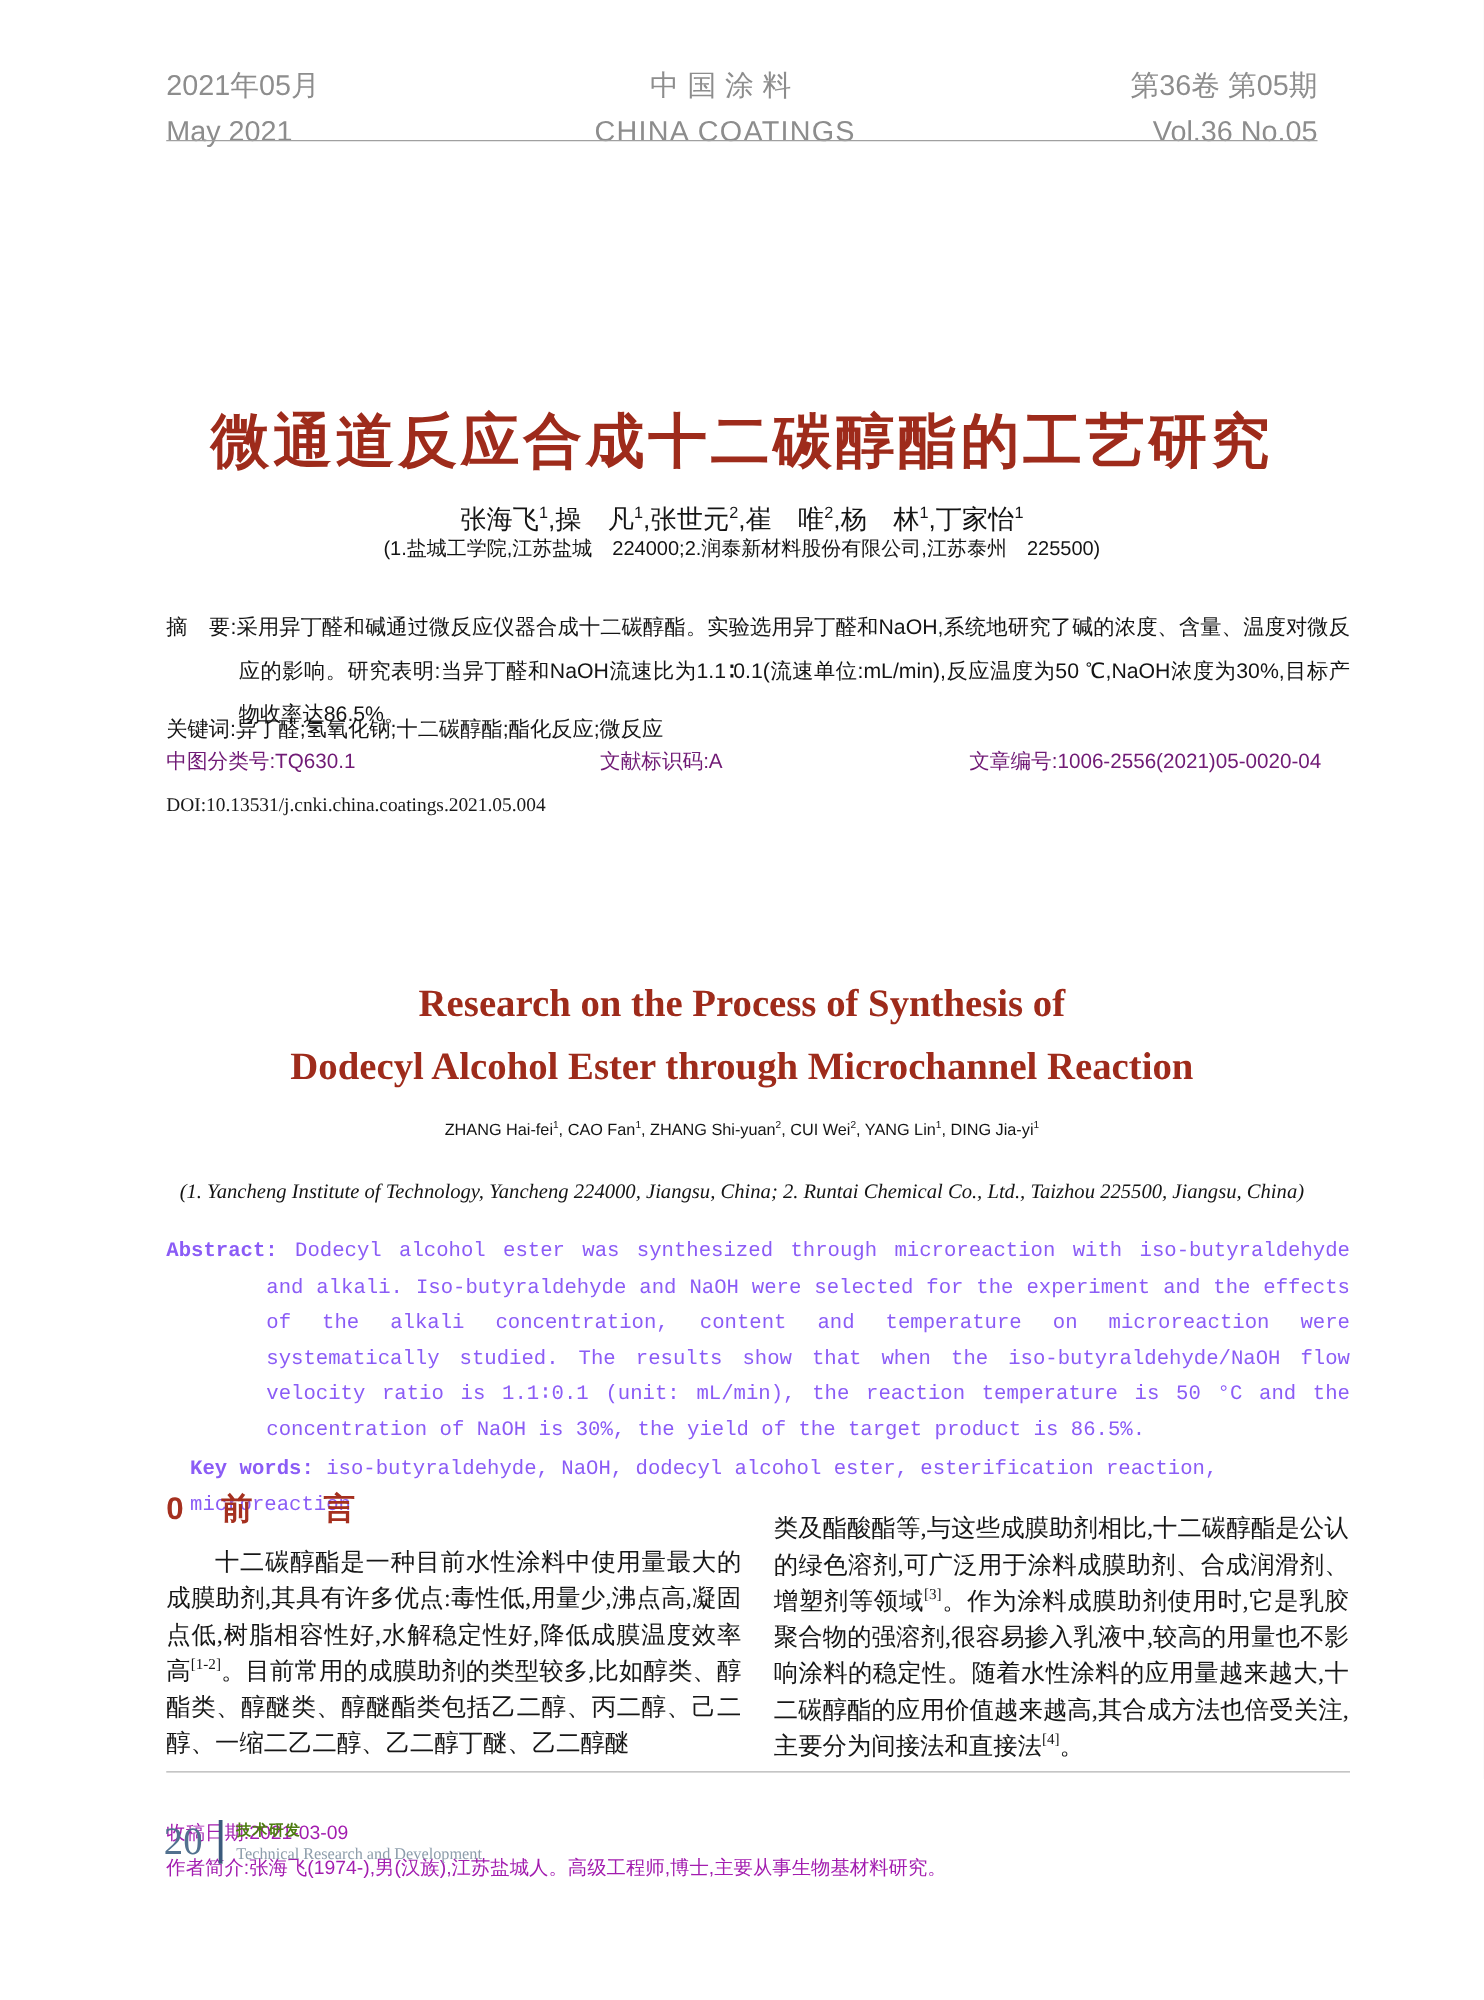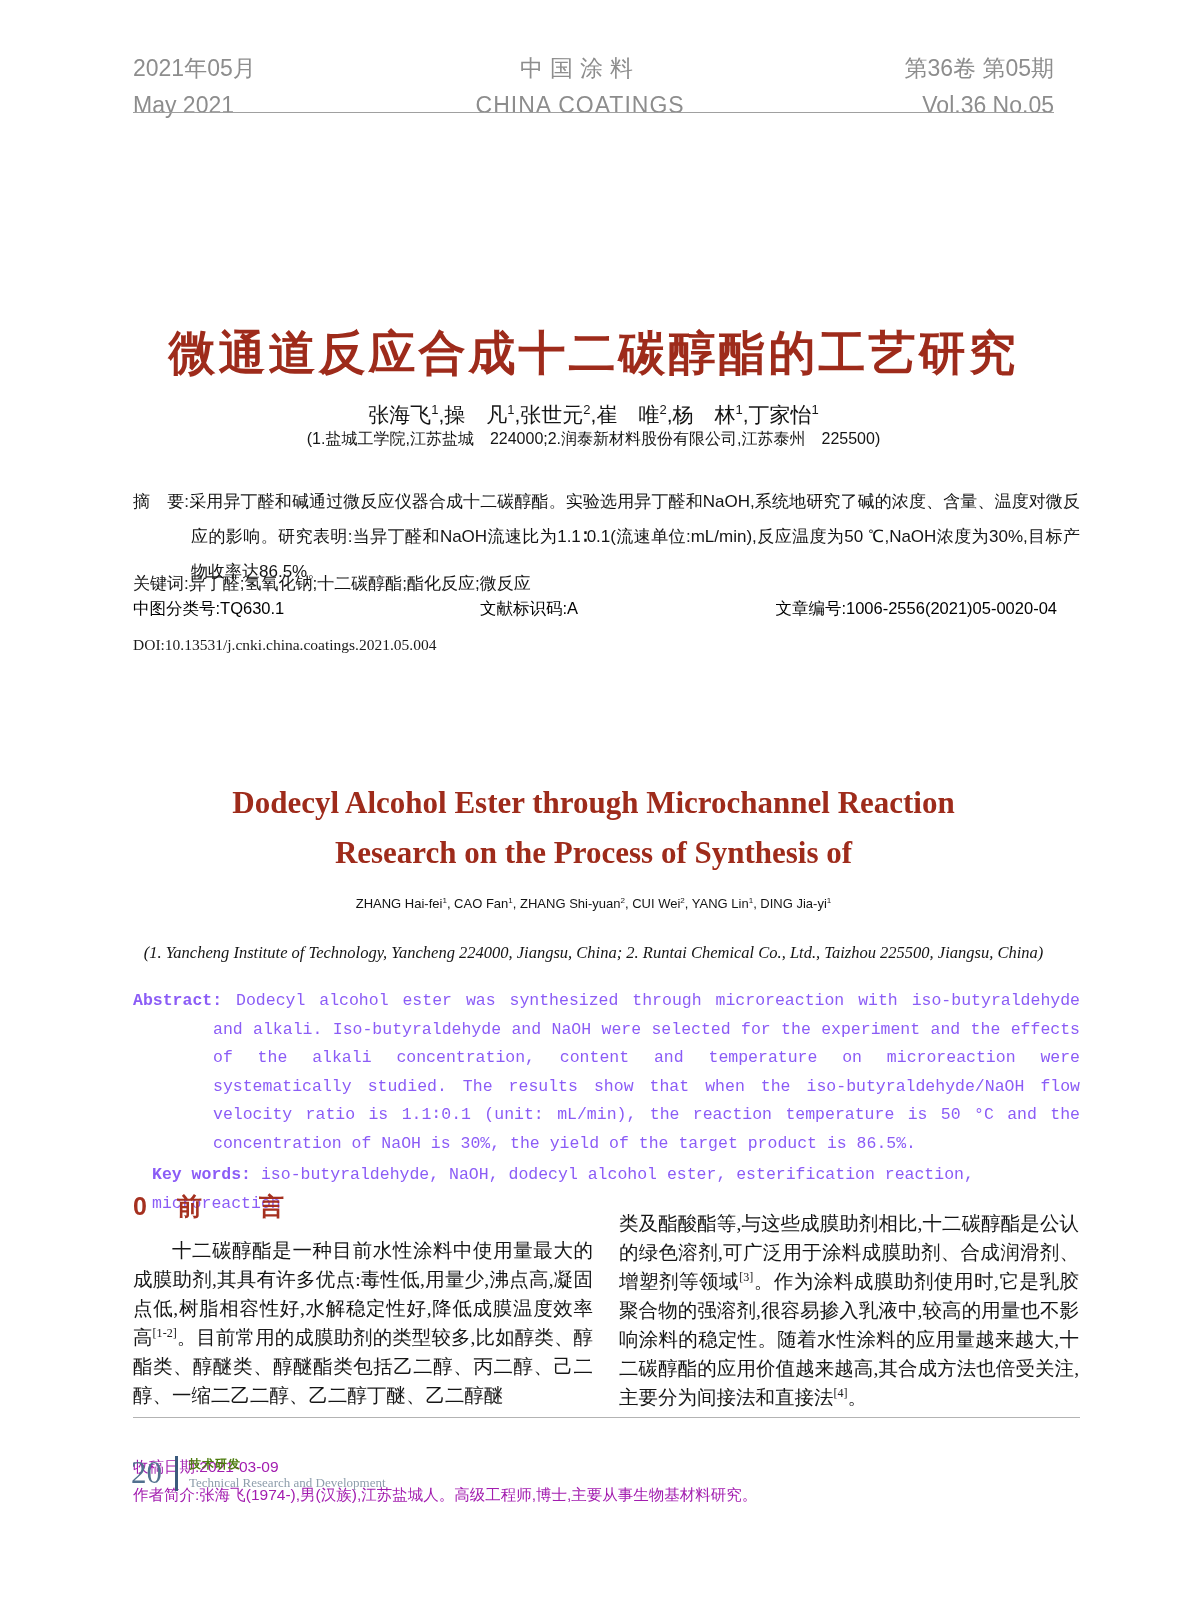--- a/index.html
+++ b/index.html
@@ -32,21 +32,21 @@
   .cn-authors { top:401px; left:133px; width:921px; text-align:center; font-size:21px; color:#141414; }
   .cn-affil   { top:429px; left:133px; width:921px; text-align:center; font-size:16px; color:#141414; }
 
   
   .cn-abstract {
     top:484px; left:133px; width:947px;
     font-size:17px; line-height:35px; text-align:justify;
     padding-left:58px; text-indent:-58px; color:#141414;
   }
   .cn-keywords { top:566px; left:133px; width:947px; font-size:17px; line-height:35px; color:#141414; }
-  .cn-meta { top:598px; left:133px; width:924px; height:24px; font-size:16.5px; color:#000000; }
+  .cn-meta { top:598px; left:133px; width:924px; height:24px; font-size:16.5px; color:#701a75; }
   .cn-meta .m1 { position:absolute; left:0; }
   .cn-meta .m2 { position:absolute; left:347px; }
   .cn-meta .m3 { position:absolute; right:0; }
   .doi-line { top:636px; left:133px; font-family:"Liberation Serif", serif; font-size:15.5px; color:#1a1a1a; }
 
   
   .en-title {
     top:778px; left:60px; width:1067px; text-align:center;
     font-family:"Liberation Serif", serif; font-weight:bold;
     font-size:31px; line-height:50px; color:#9e2b1b;
@@ -127,22 +127,22 @@
 
   <div class="abs cn-meta">
     <span class="m1"><span>中图分类号:</span><span>TQ630.1</span></span>
     <span class="m2"><span>文献标识码:</span><span>A</span></span>
     <span class="m3"><span>文章编号:</span><span>1006-2556(2021)05-0020-04</span></span>
   </div>
 
   <div class="abs doi-line">DOI:10.13531/j.cnki.china.coatings.2021.05.004</div>
 
   <h2 class="abs en-title">
+    <div>Research on the Process of Synthesis of</div>
     <div>Dodecyl Alcohol Ester through Microchannel Reaction</div>
-    <div>Research on the Process of Synthesis of</div>
   </h2>
 
   <div class="abs en-authors">ZHANG Hai-fei<sup>1</sup>, CAO Fan<sup>1</sup>, ZHANG Shi-yuan<sup>2</sup>, CUI Wei<sup>2</sup>, YANG Lin<sup>1</sup>, DING Jia-yi<sup>1</sup></div>
   <div class="abs en-affil">(1. Yancheng Institute of Technology, Yancheng 224000, Jiangsu, China; 2. Runtai Chemical Co., Ltd., Taizhou 225500, Jiangsu, China)</div>
 
   <div class="abs en-front">
     <p class="en-abstract"><b class="lbl">Abstract:</b><span> </span><span>Dodecyl alcohol ester was synthesized through microreaction with iso-butyraldehyde and alkali. Iso-butyraldehyde and NaOH were selected for the experiment and the effects of the alkali concentration, content and temperature on microreaction were systematically studied. The results show that when the iso-butyraldehyde/NaOH flow velocity ratio is 1.1∶0.1 (unit: mL/min), the reaction temperature is 50 °C and the concentration of NaOH is 30%, the yield of the target product is 86.5%.</span></p>
     <p class="en-keywords"><b class="lbl">Key words:</b><span> </span><span>iso-butyraldehyde, NaOH, dodecyl alcohol ester, esterification reaction, microreaction</span></p>
   </div>
 

